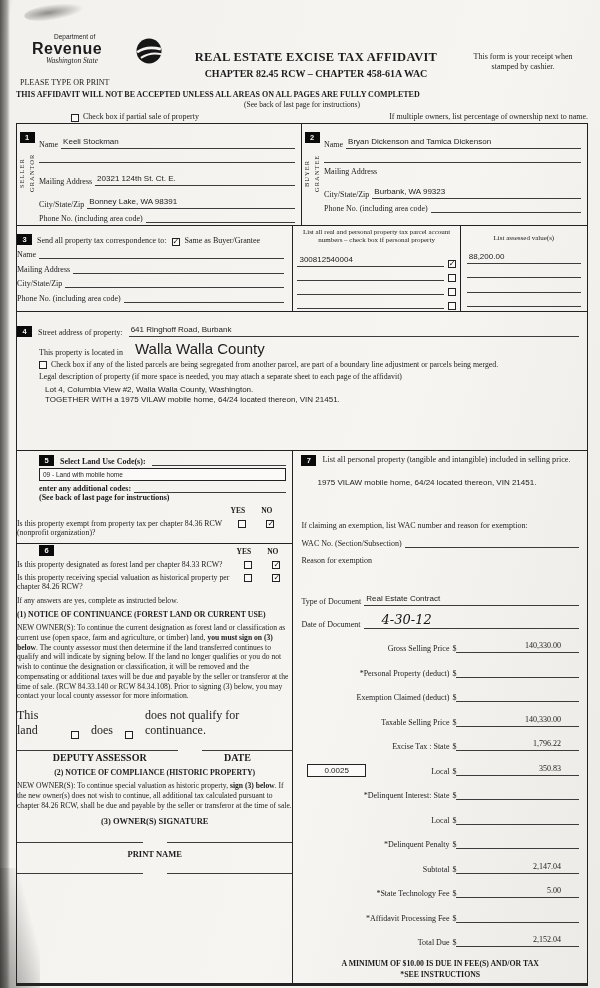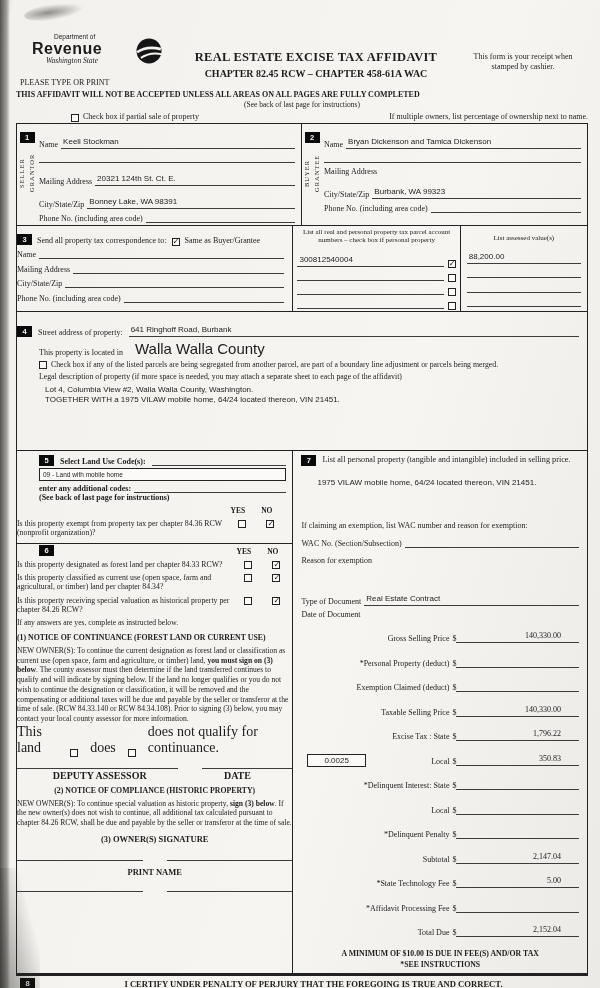--- a/index.html
+++ b/index.html
@@ -80,21 +80,21 @@
   .luc-box { border:1px solid #222; margin:2px 0 2px 22px; font-family:"Liberation Sans",sans-serif;
              font-size:6.5px; padding:2px 3px; background:#fbfaf8; }
   .yn { display:flex; justify-content:flex-end; gap:16px; font-size:7.5px; font-weight:bold; margin:4px 14px 2px 0; }
   .qrow { display:flex; align-items:flex-start; margin-top:4px; }
   .qtext { flex:1; font-size:7.8px; line-height:1.2; }
   .qboxes { width:52px; display:flex; justify-content:space-between; padding:0 12px 0 4px; flex:none; }
   .div6 { border-top:1px solid #222; margin:5px -6px 0 0; padding-top:1px; }
   .notice { font-size:7.6px; line-height:1.28; margin-top:4px; text-align:left; }
   .ntitle { font-size:7.8px; font-weight:bold; text-align:left; margin-top:5px; }
   .ntitle.c { text-align:center; }
-  .landrow { display:flex; gap:12px; align-items:flex-end; font-size:14px; }
+  .landrow { display:flex; gap:12px; align-items:flex-end; font-size:12px; margin-top:7px; }
   .sigline { display:flex; gap:24px; margin-top:12px; }
   .sigline .seg { flex:1; border-bottom:1px solid #3c3c3c; }
   .under-labels { display:flex; font-size:10px; font-weight:bold; margin-top:1px; }
   .center8 { text-align:center; font-size:8.5px; font-weight:bold; margin-top:6px; }
 
   
   .frow { position:relative; display:flex; align-items:flex-end; margin-top:5.5px; }
   .flabel { width:148px; text-align:right; font-size:8px; white-space:nowrap; flex:none; }
   .dollar { font-size:8px; margin-left:3px; }
   .fu { flex:1; border-bottom:1px solid #3c3c3c; min-height:10px; text-align:right; }
@@ -320,27 +320,20 @@
               </span>
           </div>
           <div class="qrow">
             <span class="qtext">Is this property designated as forest land per chapter 84.33 RCW?</span>
             <span class="qboxes">
                 <span class="cb"></span>
                 <span class="cb checked"></span>
               </span>
           </div>
           <div class="qrow">
-            <span class="qtext">Is this property classified as current use (open space, farm and agricultural, or timber) land per chapter 84.34?</span>
-            <span class="qboxes">
-                <span class="cb"></span>
-                <span class="cb checked"></span>
-              </span>
-          </div>
-          <div class="qrow">
             <span class="qtext">Is this property receiving special valuation as historical property per chapter 84.26 RCW?</span>
             <span class="qboxes">
                 <span class="cb"></span>
                 <span class="cb checked"></span>
               </span>
           </div>
           <div class="notice">If any answers are yes, complete as instructed below.</div>
           <div class="ntitle">(1)  NOTICE OF CONTINUANCE  (FOREST LAND OR CURRENT USE)</div>
           <div class="notice"><span>NEW OWNER(S): To continue the current designation as forest land or classification as current use (open space, farm and agriculture, or timber) land, </span><b class="soft">you must sign on (3) below</b><span>. The county assessor must then determine if the land transferred continues to qualify and will indicate by signing below. If the land no longer qualifies or you do not wish to continue the designation or classification, it will be removed and the compensating or additional taxes will be due and payable by the seller or transferor at the time of sale. (RCW 84.33.140 or RCW 84.34.108). Prior to signing (3) below, you may contact your local county assessor for more information.</span></div>
           <div class="landrow">
@@ -387,20 +380,21 @@
             <span class="ul"></span>
           </div>
         <div class="lab" style="margin-top:8px">Reason for exemption</div>
         <div style="height:22px"></div>
         <div class="fl">
             <span class="lab">Type of Document</span>
           <span class="ul"><span class="val">Real Estate Contract</span></span>
           </div>
         <div class="fl" style="margin-top:4px">
             <span class="lab">Date of Document</span>
+          <span class="ul"><span class="hand" style="font-size:13px;padding-left:18px">4-30-12</span></span>
           </div>
 
         <div class="frow">
             <span class="flabel">Gross Selling Price</span>
             <span class="dollar">$</span>
             <span class="fu"><span class="money">140,330.00</span></span>
           </div>
         <div class="frow">
             <span class="flabel">*Personal Property (deduct)</span>
             <span class="dollar">$</span>

